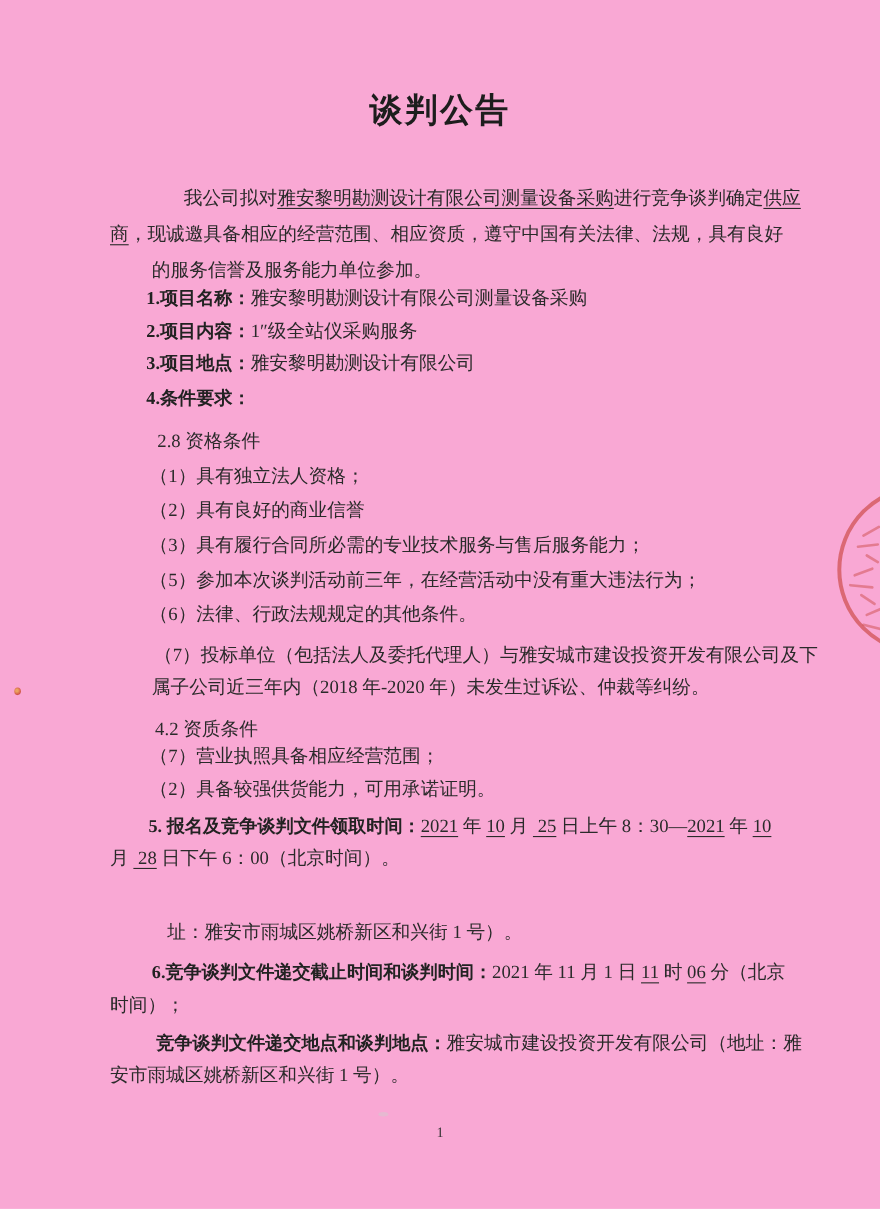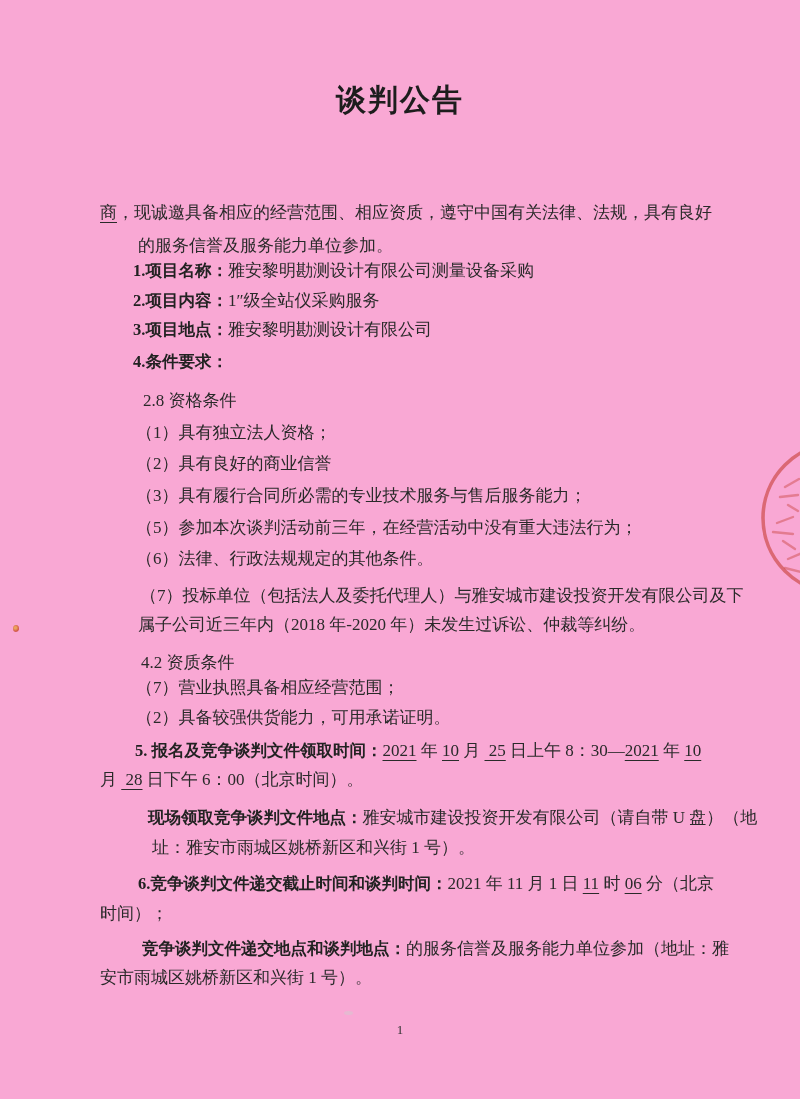--- a/index.html
+++ b/index.html
@@ -53,20 +53,21 @@
     background:#cfcfcf;opacity:.45;
   }
 </style>
 </head>
 <body>
 
 <div class="page">
 
   <h1 class="title">谈判公告</h1>
 
+  <div class="ln" style="left:167px;top:168px"><span>我公司拟对</span><span class="u">雅安黎明勘测设计有限公司测量设备采购</span><span>进行竞争谈判确定</span><span class="u">供应</span></div>
   <div class="ln" style="left:100px;top:201px"><span class="u">商</span><span>，现诚邀具备相应的经营范围、相应资质，遵守中国有关法律、法规，具有良好</span></div>
   <div class="ln" style="left:138px;top:234px">的服务信誉及服务能力单位参加。</div>
 
   <div class="ln" style="left:133px;top:259px"><span class="b">1.项目名称：</span><span>雅安黎明勘测设计有限公司测量设备采购</span></div>
   <div class="ln" style="left:133px;top:289px"><span class="b">2.项目内容：</span><span>1″级全站仪采购服务</span></div>
   <div class="ln" style="left:133px;top:318px"><span class="b">3.项目地点：</span><span>雅安黎明勘测设计有限公司</span></div>
   <div class="ln" style="left:133px;top:350px"><span class="b">4.条件要求：</span></div>
 
   <div class="ln" style="left:143px;top:389px">2.8 资格条件</div>
   <div class="ln" style="left:136px;top:421px">（1）具有独立法人资格；</div>
@@ -77,27 +78,26 @@
   <div class="ln" style="left:140px;top:584px">（7）投标单位（包括法人及委托代理人）与雅安城市建设投资开发有限公司及下</div>
   <div class="ln" style="left:138px;top:613px">属子公司近三年内（2018 年-2020 年）未发生过诉讼、仲裁等纠纷。</div>
 
   <div class="ln" style="left:141px;top:651px">4.2 资质条件</div>
   <div class="ln" style="left:136px;top:676px">（7）营业执照具备相应经营范围；</div>
   <div class="ln" style="left:136px;top:706px">（2）具备较强供货能力，可用承诺证明。</div>
 
   <div class="ln" style="left:135px;top:739px"><span class="b">5. 报名及竞争谈判文件领取时间：</span><span class="u">2021</span><span> 年 </span><span class="u">10</span><span> 月 </span><span class="u">&nbsp;25</span><span> 日上午 8：30—</span><span class="u">2021</span><span> 年 </span><span class="u">10</span></div>
   <div class="ln" style="left:100px;top:768px"><span>月 </span><span class="u">&nbsp;28</span><span> 日下午 6：00（北京时间）。</span></div>
 
-  <div class="ln" style="left:148px;top:806px"><span class="b">现场领取竞争谈判文件地点：</span><span>雅安城市建设投资开发有限公司（请自带 U 盘）（地</span></div>
   <div class="ln" style="left:152px;top:836px">址：雅安市雨城区姚桥新区和兴街 1 号）。</div>
 
   <div class="ln" style="left:138px;top:872px"><span class="b">6.竞争谈判文件递交截止时间和谈判时间：</span><span>2021 年 11 月 1 日 </span><span class="u">11</span><span> 时 </span><span class="u">06</span><span> 分（北京</span></div>
   <div class="ln" style="left:100px;top:902px">时间）；</div>
 
-  <div class="ln" style="left:142px;top:937px"><span class="b">竞争谈判文件递交地点和谈判地点：</span><span>的服务信誉及服务能力单位参加（地址：雅</span></div>
+  <div class="ln" style="left:142px;top:937px"><span class="b">竞争谈判文件递交地点和谈判地点：</span><span>雅安城市建设投资开发有限公司（地址：雅</span></div>
   <div class="ln" style="left:100px;top:966px">安市雨城区姚桥新区和兴街 1 号）。</div>
 
   <div class="stamp-clip">
     <svg width="120" height="165" viewBox="0 0 120 165" xmlns="http://www.w3.org/2000/svg">
       <circle cx="83" cy="83" r="75" fill="none" stroke="#cf4f4f" stroke-width="3.6" opacity="0.72"></circle>
       <g stroke="#cf4f4f" stroke-width="2.4" stroke-linecap="round" opacity="0.5" fill="none">
         <path d="M30 52 l14 -8 M25 62 l18 -2 M33 70 l10 6"></path>
         <path d="M22 88 l16 -6 M18 97 l20 2 M28 106 l12 8"></path>
         <path d="M33 124 l14 -6 M30 133 l16 4"></path>
       </g>

